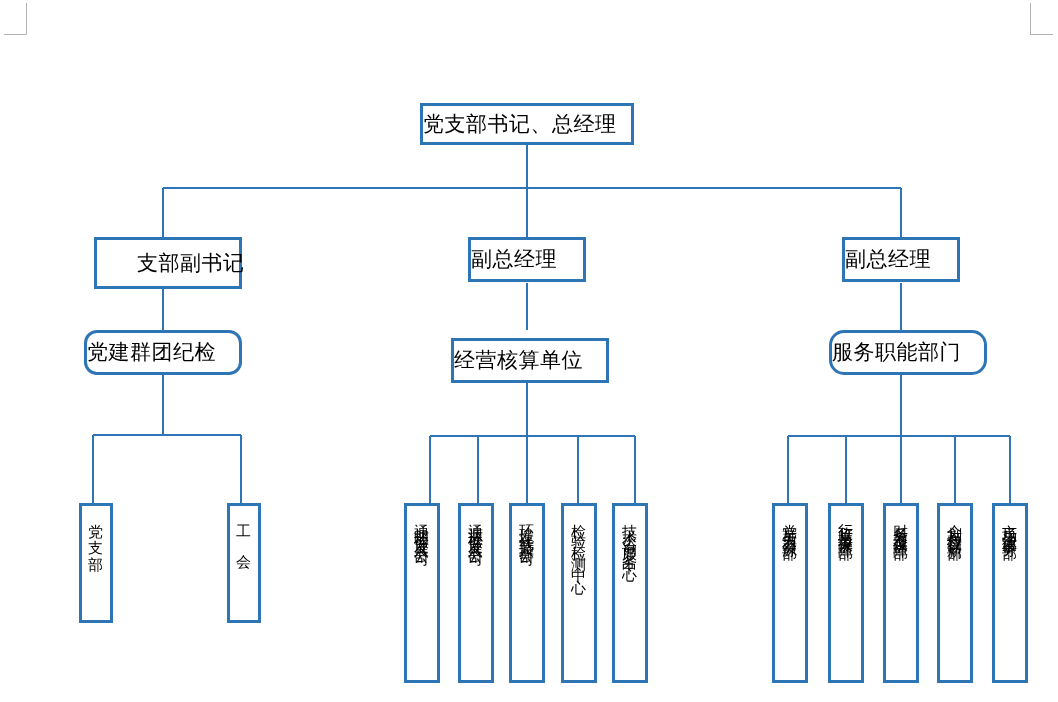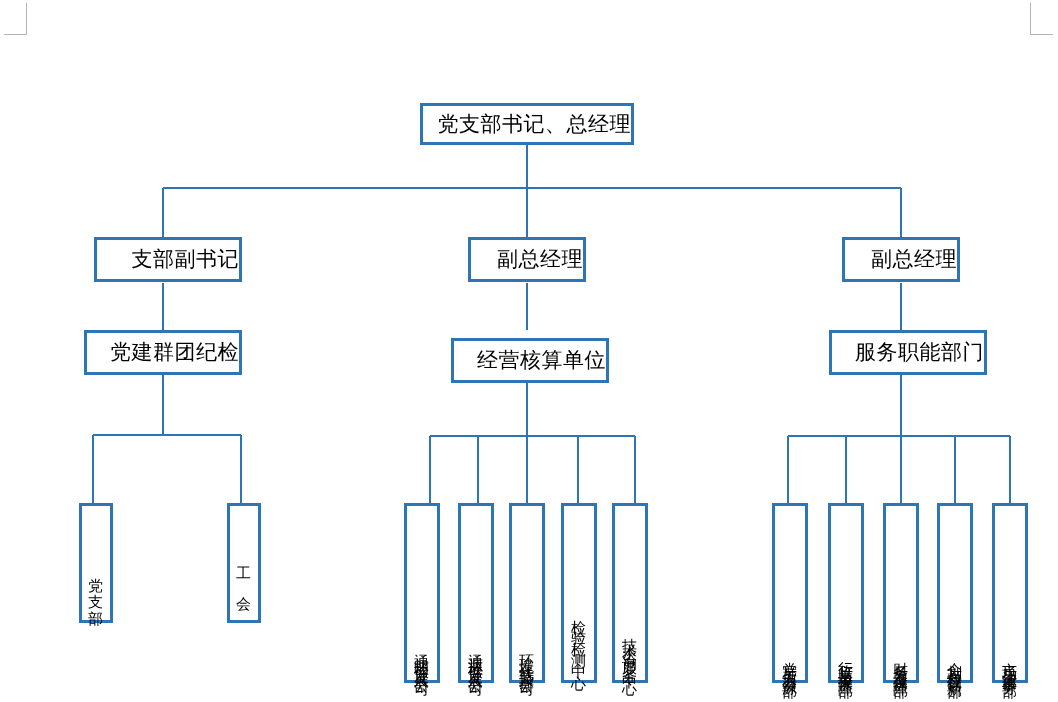--- a/index.html
+++ b/index.html
@@ -42,21 +42,21 @@
     border-bottom: 1px solid #b4b4b4;
   }
   
   .node {
     position: absolute;
     box-sizing: border-box;
     background: #ffffff;
     border: 3px solid #2E75B6;
     display: flex;
     align-items: center;
-    justify-content: flex-end;
+    justify-content: flex-start;
     color: #000000;
     line-height: 1.18;
   }
   .node.horiz {
     font-size: 21px;
     letter-spacing: 0.5px;
     white-space: nowrap;
   }
   .node.vert {
     writing-mode: vertical-rl;
@@ -115,37 +115,37 @@
       <line x1="901" y1="436" x2="901" y2="503"></line>
       <line x1="955" y1="436" x2="955" y2="503"></line>
       <line x1="1010" y1="436" x2="1010" y2="503"></line>
     </g>
   </svg>
 
   <div class="node horiz" style="left:420px; top:103px; width:214px; height:42px;">
     <span class="nodetext">党支部书记、总经理</span>
   </div>
 
-  <div class="node horiz" style="left:94px; top:237px; width:148px; height:45px;">
+  <div class="node horiz" style="left:94px; top:237px; width:148px; height:52px;padding-left:40px;">
     <span class="nodetext">支部副书记</span>
   </div>
   <div class="node horiz" style="left:468px; top:237px; width:118px; height:45px;">
     <span class="nodetext">副总经理</span>
   </div>
   <div class="node horiz" style="left:842px; top:237px; width:118px; height:45px;">
     <span class="nodetext">副总经理</span>
   </div>
 
-  <div class="node horiz" style="left:84px; top:330px; width:158px; height:45px;">
+  <div class="node horiz" style="left:84px; top:330px; width:158px; height:45px;border-radius:13px;">
     <span class="nodetext">党建群团纪检</span>
   </div>
   <div class="node horiz" style="left:451px; top:338px; width:158px; height:45px;">
     <span class="nodetext">经营核算单位</span>
   </div>
-  <div class="node horiz" style="left:829px; top:330px; width:158px; height:45px;">
+  <div class="node horiz" style="left:829px; top:330px; width:158px; height:45px;border-radius:15px;">
     <span class="nodetext">服务职能部门</span>
   </div>
 
   <div class="node vert" style="left:79px; top:503px; width:34px; height:120px; letter-spacing:16px;">
     <span class="nodetext">党支部</span>
   </div>
   <div class="node vert" style="left:227px; top:503px; width:34px; height:120px; letter-spacing:30px;">
     <span class="nodetext">工会</span>
   </div>
 

